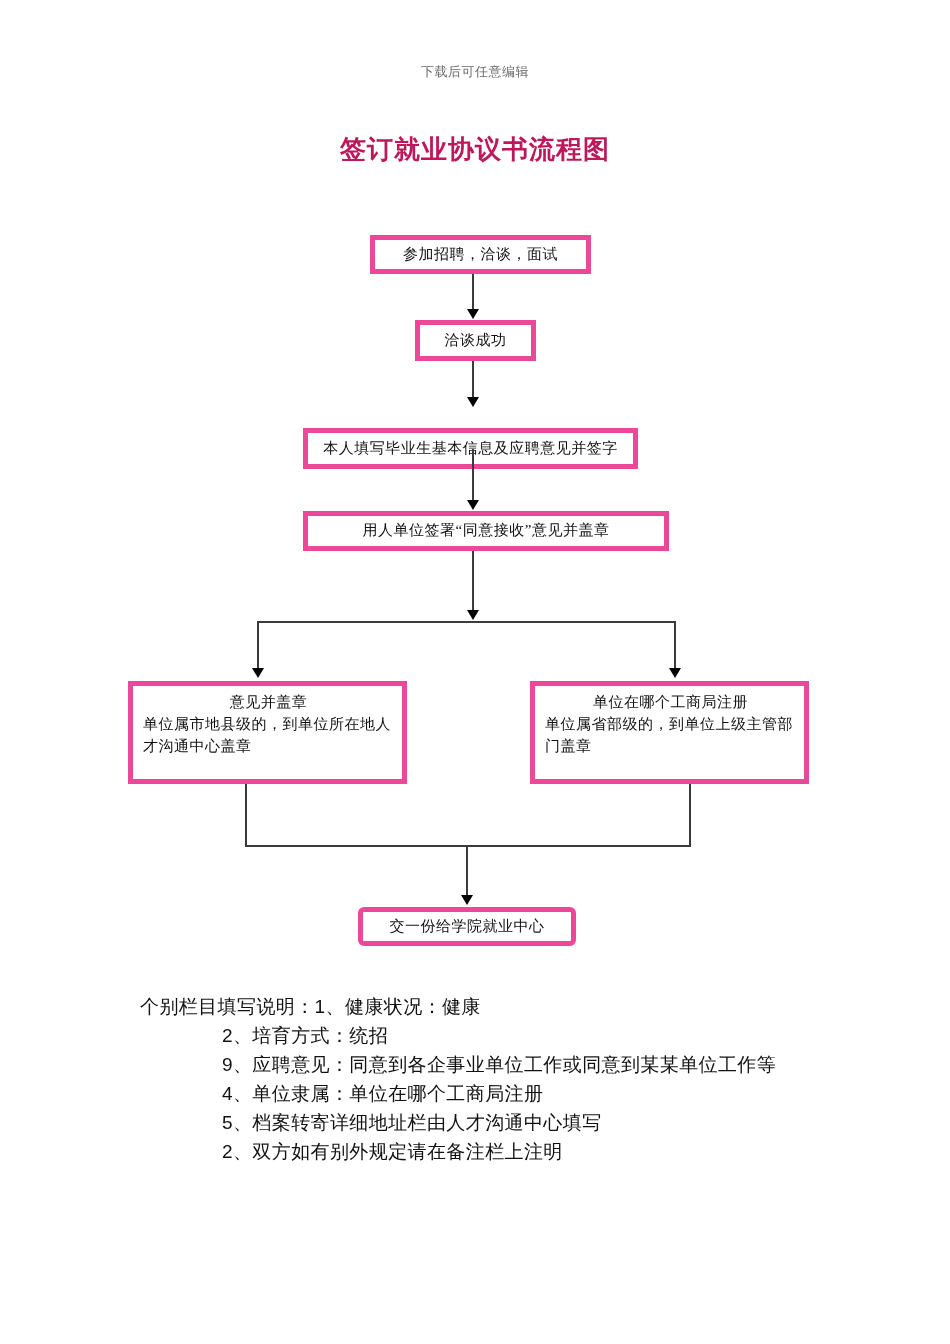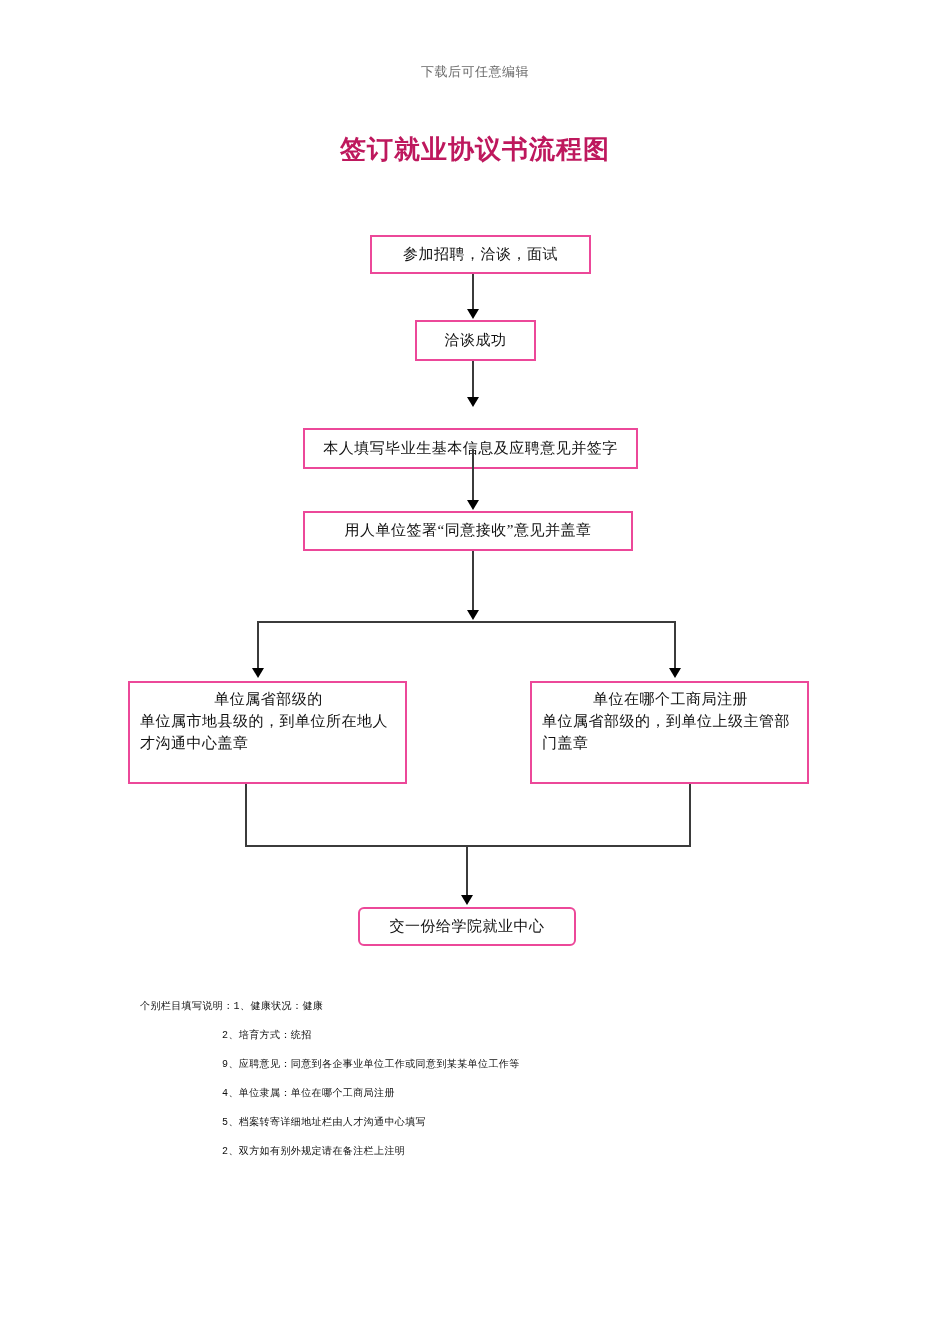--- a/index.html
+++ b/index.html
@@ -40,21 +40,21 @@
   }
 
   
   .flow {
     position:absolute;
     top:0; left:0; width:950px; height:1000px;
   }
 
   .node {
     position:absolute;
-    border:2px solid #ec4899;
+    border:5px solid #ec4899;
     background:#ffffff;
     font-size:15px;
     line-height:1.45;
     color:#111;
     font-family:"Liberation Serif","DejaVu Serif",serif;
     display:flex;
     align-items:center;
     justify-content:center;
     text-align:center;
     padding:2px 8px;
@@ -73,21 +73,21 @@
   .node .branch-body {
     display:block;
     text-align:left;
     white-space:normal;
   }
 
   
   #node-1 { left:370px; top:235px;  width:221px; height:39px; }
   #node-2 { left:415px; top:320px;  width:121px; height:41px; }
   #node-3 { left:303px; top:408px;  width:335px; height:41px;margin-top:20px; }
-  #node-4 { left:303px; top:511px;  width:330px; height:40px; }
+  #node-4 { left:303px; top:511px;  width:366px; height:40px; }
   #node-5 { left:128px; top:681px;  width:279px; height:103px; }
   #node-6 { left:530px; top:681px;  width:279px; height:103px; }
   #node-7 { left:358px; top:907px;  width:218px; height:39px;border-radius:6px; }
 
   
   .vline {
     position:absolute;
     width:2px;
     background:#3b3b3b;
   }
@@ -102,24 +102,24 @@
     border-left:6px solid transparent;
     border-right:6px solid transparent;
     border-top:10px solid #000;
   }
 
   
   .notes {
     position:absolute;
     left:140px; top:992px;
     width:760px;
-    font-size:10px;
+    font-size:19px;
     line-height:29px;
     color:#111;
-    font-family:Liberation Mono, monospace;
+    font-family:Liberation Sans, sans-serif;
     letter-spacing:0.4px;
   }
   .notes .note-line { display:block; white-space:nowrap; }
   .notes .note-line.indented { padding-left:82px; }
 </style>
 </head>
 <body>
 
 <div id="page">
 
@@ -159,21 +159,21 @@
 
     <div class="hline" style="left:257px; top:621px; width:419px;"></div>
 
     <div class="vline" style="left:257px; top:621px; height:48px;"></div>
     <div class="arrow" style="left:252px; top:668px;"></div>
 
     <div class="vline" style="left:674px; top:621px; height:48px;"></div>
     <div class="arrow" style="left:669px; top:668px;"></div>
 
     <div class="node branch" id="node-5">
-      <span class="branch-head">单位属省部级的</span>
+      <span class="branch-head">意见并盖章</span>
       <span class="branch-body">单位属市地县级的，到单位所在地人才沟通中心盖章</span>
     </div>
 
     <div class="node branch" id="node-6">
       <span class="branch-head">单位在哪个工商局注册</span>
       <span class="branch-body">单位属省部级的，到单位上级主管部门盖章</span>
     </div>
 
     <div class="vline" style="left:245px; top:784px; height:62px;"></div>
 

